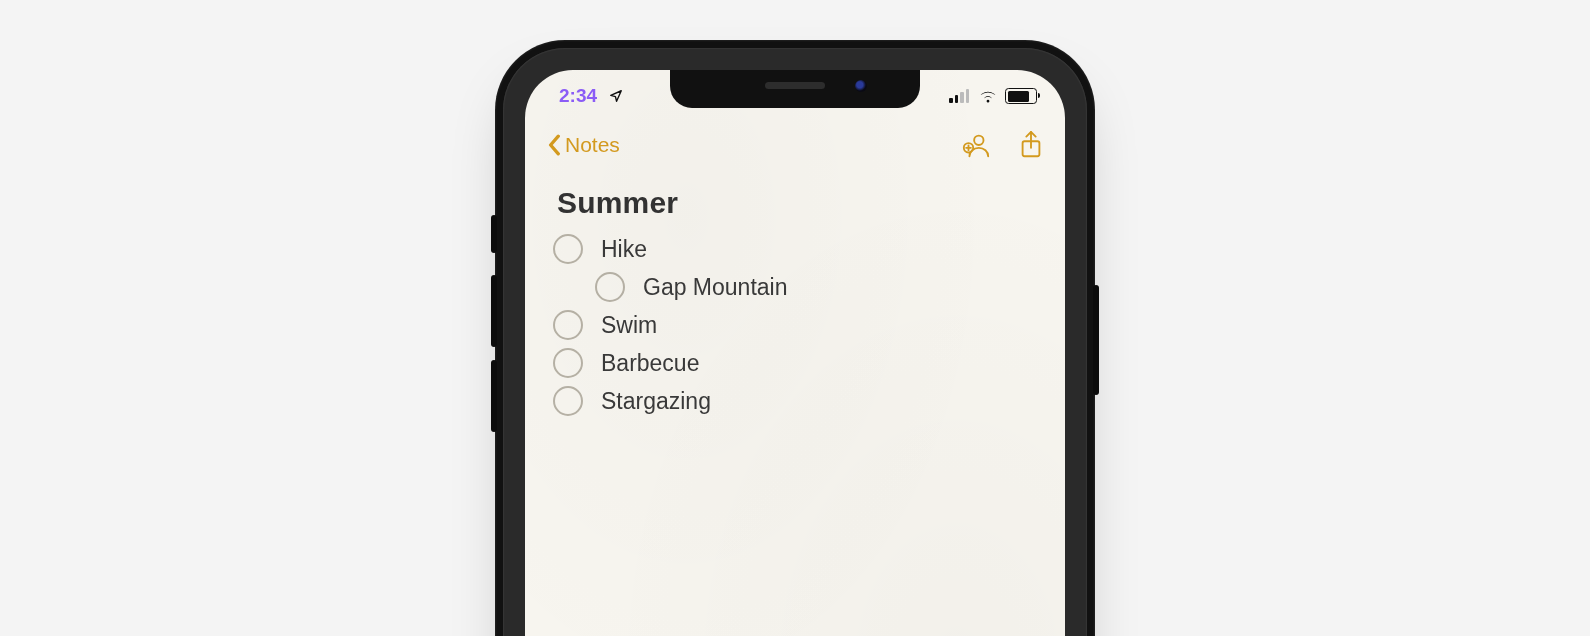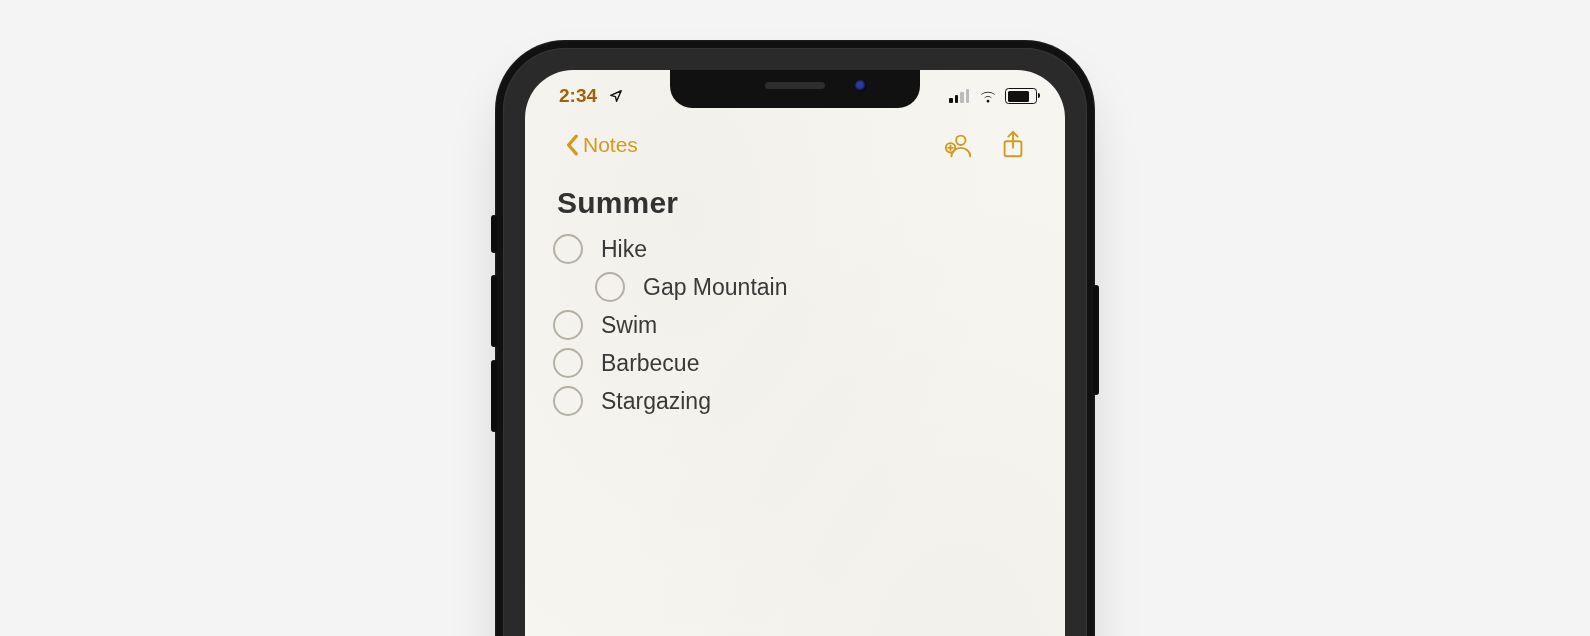--- a/index.html
+++ b/index.html
@@ -43,31 +43,31 @@
     background:radial-gradient(circle at 40% 40%, #2a3a9a 0 30%, #0a0a14 60%);
   }
   
   .btn-l1{position:absolute;left:-4px;top:175px;width:6px;height:38px;background:#0c0c0c;border-radius:3px;}
   .btn-l2{position:absolute;left:-4px;top:235px;width:6px;height:72px;background:#0c0c0c;border-radius:3px;}
   .btn-l3{position:absolute;left:-4px;top:320px;width:6px;height:72px;background:#0c0c0c;border-radius:3px;}
   .btn-r {position:absolute;right:-4px;top:245px;width:6px;height:110px;background:#0c0c0c;border-radius:3px;}
 
   
   .statusbar{position:absolute;left:0;right:0;top:0;height:50px;z-index:4;}
-  .sb-left{position:absolute;left:34px;top:15px;display:flex;align-items:center;gap:12px;font-weight:600;font-size:19px;color:#a16207;}
+  .sb-left{position:absolute;left:34px;top:15px;display:flex;align-items:center;gap:12px;font-weight:600;font-size:19px;color:#8b5cf6;}
   .sb-right{position:absolute;right:28px;top:18px;display:flex;align-items:center;gap:7px;}
   .sig{width:22px;height:14px;display:flex;align-items:flex-end;gap:2px;}
   .sig i{display:block;width:3.5px;border-radius:1px;background:#111;}
   .sig i.off{background:#bbb;}
   .batt{position:relative;width:30px;height:14px;border:1.5px solid #111;border-radius:3.5px;}
   .batt::after{content:"";position:absolute;right:-4px;top:4px;width:2.5px;height:5px;background:#111;border-radius:0 2px 2px 0;}
   .batt i{position:absolute;left:1.5px;top:1.5px;bottom:1.5px;width:72%;background:#111;border-radius:1.5px;}
 
   
-  .navbar{position:absolute;left:0;right:0;top:50px;height:50px;display:flex;align-items:center;padding:0 40px;z-index:3;}
+  .navbar{position:absolute;left:0;right:0;top:50px;height:50px;display:flex;align-items:center;padding:0 22px;z-index:3;}
   .back{display:flex;align-items:center;gap:2px;color:#d39a1f;font-size:21px;cursor:pointer;}
   .spacer{flex:1;}
   .nav-actions{display:flex;align-items:center;gap:28px;}
   .nav-actions .ico{color:#d39a1f;cursor:pointer;}
 
   
   .content{position:absolute;left:0;right:0;top:108px;bottom:0;padding:0 28px;color:#2e2e2e;}
   .title{font-weight:800;font-size:30px;color:#333;margin:8px 0 10px 4px;letter-spacing:.2px;}
   .row{display:flex;align-items:center;gap:18px;height:38px;}
   .row.indent{padding-left:42px;}

